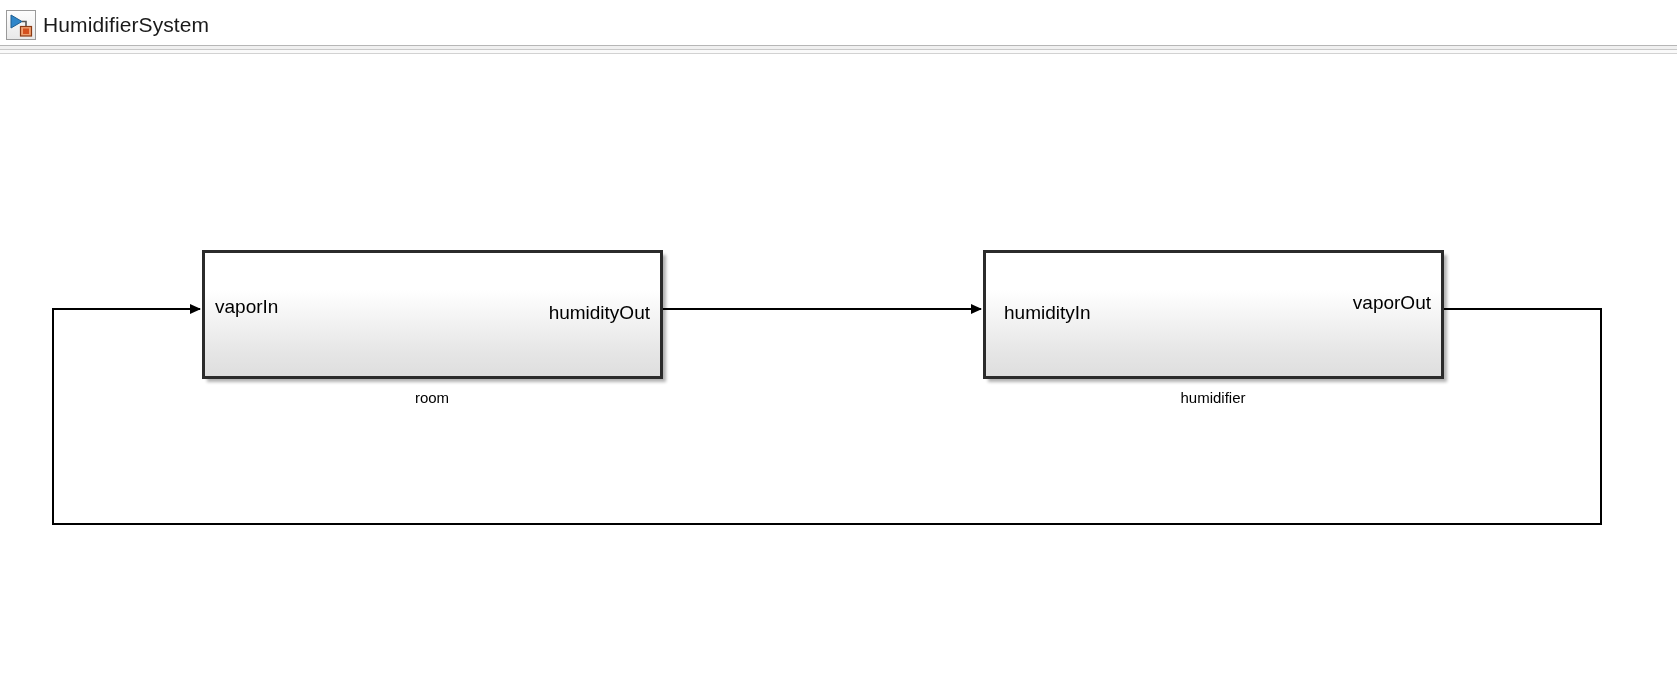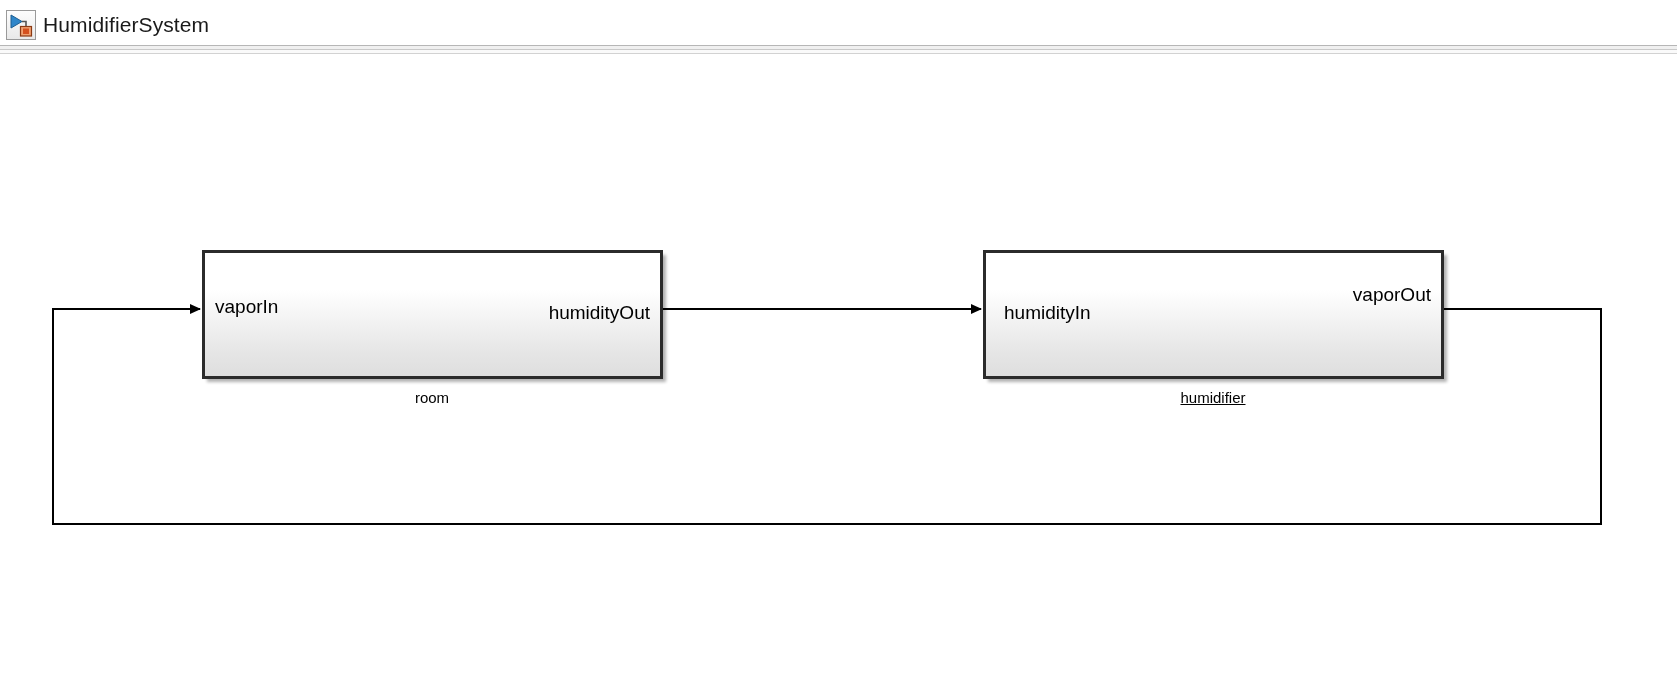--- a/index.html
+++ b/index.html
@@ -162,18 +162,18 @@
     </svg>
 
     <div class="block" style="left:202px; top:196px; width:461px; height:129px;">
       <div class="port-label in" style="top:53px;">vaporIn</div>
       <div class="port-label out" style="top:59px;">humidityOut</div>
     </div>
     <div class="block-name" style="left:432px; top:334px;">room</div>
 
     <div class="block" style="left:983px; top:196px; width:461px; height:129px;">
       <div class="port-label in" style="top:59px;margin-left:8px;">humidityIn</div>
-      <div class="port-label out" style="top:41px;margin-left:48px;">vaporOut</div>
+      <div class="port-label out" style="top:49px;margin-left:48px;">vaporOut</div>
     </div>
-    <div class="block-name" style="left:1213px; top:334px;text-decoration:underline;">humidifier</div>
+    <div class="block-name" style="left:1213px; top:334px;">humidifier</div>
 
   </div>
 </div>
 
 </body></html>

